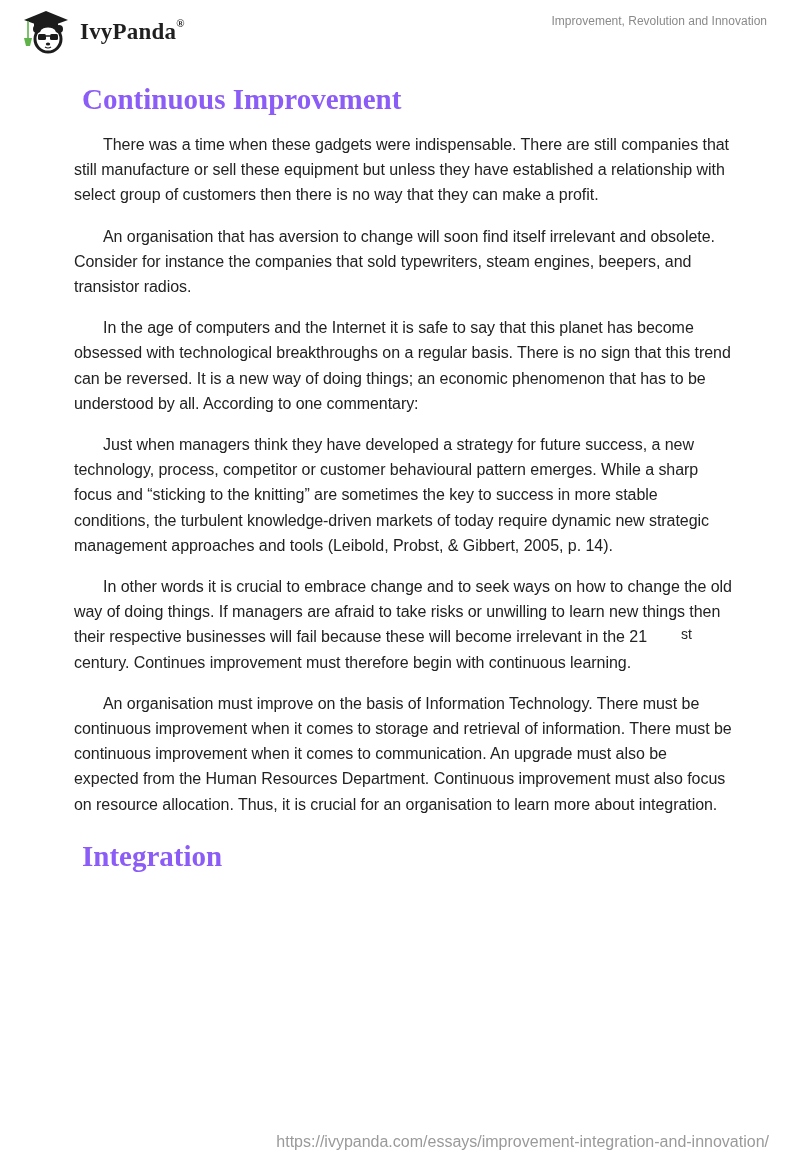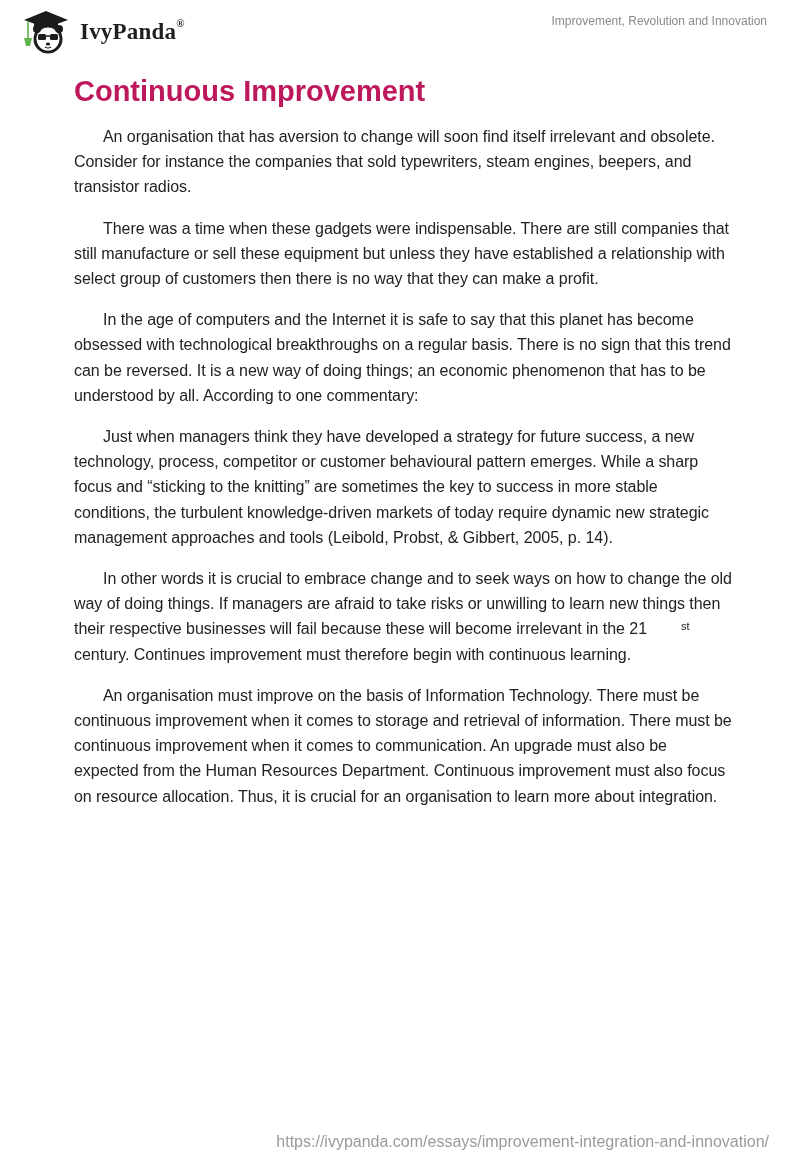--- a/index.html
+++ b/index.html
@@ -13,30 +13,30 @@
     .logo-text {
       font-family: "Liberation Serif", serif; font-weight: bold; font-size: 23px;
       color: #1f1f1f; margin-left: 6px; letter-spacing: 0.2px; position: relative; top: 1px;
     }
     .logo-text sup { font-size: 11px; position: relative; top: -3px; }
     .running-title {
       position: absolute; right: 33px; top: 14px; font-size: 12px; color: #8a8a8a;
     }
     .content { position: absolute; left: 74px; top: 68px; width: 660px; }
     h2 {
-      font-family: Liberation Sans, sans-serif; font-weight: bold; font-size: 29px;
-      color: #be185d; margin: 0; line-height: 46px;
+      font-family: Liberation Serif, serif; font-weight: bold; font-size: 29px;
+      color: #8b5cf6; margin: 8px; line-height: 46px;
     }
     h2.first { margin-bottom: 10px; }
     h2.second { margin-top: 6px; margin-bottom: 10px; }
     p {
       margin: 0 0 16px 0; font-size: 16px; line-height: 25.2px; text-indent: 29px;
       color: #222222; letter-spacing: -0.05px;
     }
-    sup.ord { font-size: 11px; vertical-align: top; position: relative; top: -2px; padding-left: 34px; }
+    sup.ord { font-size: 14px; vertical-align: top; position: relative; top: -2px; padding-left: 34px; }
     .footer-url {
       position: absolute; right: 31px; top: 1133px; font-size: 16px; color: #9a9a9a;
     }
   </style>
 </head>
 <body>
 
 <div class="header">
   <div class="logo">
     <svg width="56" height="46" viewBox="0 0 56 46">
@@ -58,22 +58,23 @@
       <ellipse cx="30" cy="36" rx="2.2" ry="1.5" fill="#1c1c1c"></ellipse>
       <path d="M27,39 Q30,41 33,39" stroke="#1c1c1c" stroke-width="1.2" fill="none"></path>
     </svg>
     <span class="logo-text"><span>IvyPanda</span><sup>®</sup></span>
   </div>
   <div class="running-title">Improvement, Revolution and Innovation</div>
 </div>
 
 <div class="content">
   <h2 class="first">Continuous Improvement</h2>
+  <p>There was a time when these gadgets were indispensable. There are still companies that still manufacture or sell these equipment but unless they have established a relationship with select group of customers then there is no way that they can make a profit.</p>
   <p>An organisation that has aversion to change will soon find itself irrelevant and obsolete. Consider for instance the companies that sold typewriters, steam engines, beepers, and transistor radios.</p>
-  <p>There was a time when these gadgets were indispensable. There are still companies that still manufacture or sell these equipment but unless they have established a relationship with select group of customers then there is no way that they can make a profit.</p>
   <p>In the age of computers and the Internet it is safe to say that this planet has become obsessed with technological breakthroughs on a regular basis. There is no sign that this trend can be reversed. It is a new way of doing things; an economic phenomenon that has to be understood by all. According to one commentary:</p>
   <p>Just when managers think they have developed a strategy for future success, a new technology, process, competitor or customer behavioural pattern emerges. While a sharp focus and “sticking to the knitting” are sometimes the key to success in more stable conditions, the turbulent knowledge-driven markets of today require dynamic new strategic management approaches and tools (Leibold, Probst, &amp; Gibbert, 2005, p. 14).</p>
   <p><span>In other words it is crucial to embrace change and to seek ways on how to change the old way of doing things. If managers are afraid to take risks or unwilling to learn new things then their respective businesses will fail because these will become irrelevant in the 21</span><sup class="ord">st</sup><span> century. Continues improvement must therefore begin with continuous learning.</span></p>
   <p>An organisation must improve on the basis of Information Technology. There must be continuous improvement when it comes to storage and retrieval of information. There must be continuous improvement when it comes to communication. An upgrade must also be expected from the Human Resources Department. Continuous improvement must also focus on resource allocation. Thus, it is crucial for an organisation to learn more about integration.</p>
 
+  <h2 class="second">Integration</h2>
 </div>
 
 <div class="footer-url">https://ivypanda.com/essays/improvement-integration-and-innovation/</div>
 
 </body></html>

